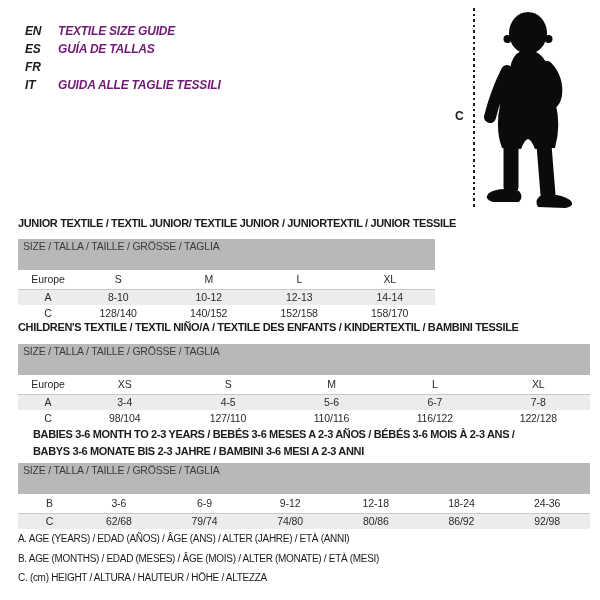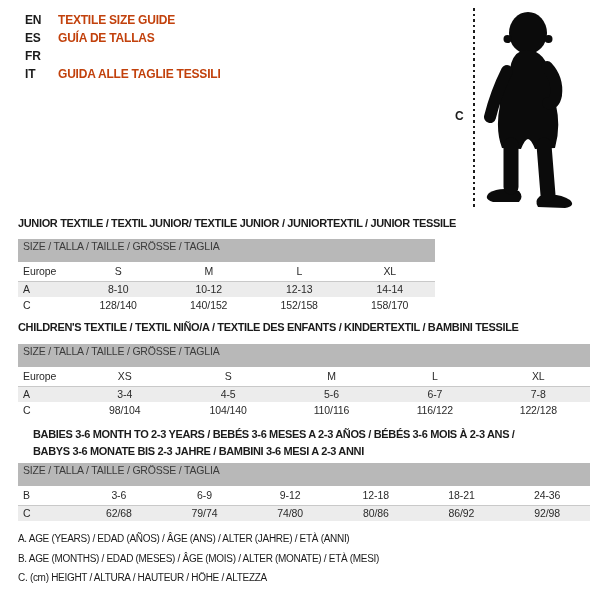--- a/index.html
+++ b/index.html
@@ -3,47 +3,47 @@
 <meta charset="utf-8">
 <style>
   * { margin:0; padding:0; box-sizing:border-box; }
   html,body { width:600px; height:600px; background:#ffffff; overflow:hidden;
               font-family:"Liberation Sans", sans-serif; }
   .abs { position:absolute; }
 
   
   .lang-row { display:flex; height:18px; align-items:center; }
   .lang-code { width:33px; font-weight:bold; font-size:12px; color:#1b1b1b; letter-spacing:-0.2px; }
-  .lang-label { font-weight:bold; font-size:12px; color:#c2410c; letter-spacing:-0.2px; white-space:nowrap; }
+  .lang-label { font-weight:bold; font-size:12px; color:#701a75; letter-spacing:-0.2px; white-space:nowrap; }
 
   
   .measure-line { width:2px; background:repeating-linear-gradient(to bottom,
                   #1c1c1c 0px, #1c1c1c 2.6px, transparent 2.6px, transparent 5.6px); }
   .measure-label { font-weight:bold; font-size:12px; color:#1b1b1b; }
 
   
   .tbl-title { font-weight:bold; font-size:11px; letter-spacing:-0.35px; line-height:16.5px;
                color:#1b1b1b; white-space:nowrap; }
-  .size-bar { height:23px; line-height:15px; background:#b8b8b8; color:#3b3b3b;
+  .size-bar { height:31px; line-height:15px; background:#b8b8b8; color:#3b3b3b;
               font-size:10.5px; letter-spacing:-0.2px; padding-left:5px; white-space:nowrap; }
   table { width:100%; border-collapse:collapse; table-layout:fixed; }
   td { font-size:10.5px; color:#2a2a2a; text-align:center; height:16px; padding:0;
        letter-spacing:-0.1px; white-space:nowrap; }
-  td.label-cell { text-align:left; padding-left:5px; }
+  td.label-cell { text-align:center; padding-left:5px; }
   tr:first-child td { height:19px; border-bottom:1px solid #c9c9c9; }
   tr:nth-child(2) { background:#ececec; }
 
   
   .legend-line { font-weight:normal; font-size:10px; letter-spacing:-0.3px; line-height:19.5px;
                  color:#1b1b1b; white-space:nowrap; }
 </style>
 </head>
 <body>
 
-<div class="abs" style="left:25px; top:11px;">
+<div class="abs" style="left:25px; top:22px;font-style:italic;">
   <div class="lang-row">
     <span class="lang-code">EN</span>
     <span class="lang-label">TEXTILE SIZE GUIDE</span>
   </div>
   <div class="lang-row">
     <span class="lang-code">ES</span>
     <span class="lang-label">GUÍA DE TALLAS</span>
   </div>
   <div class="lang-row">
     <span class="lang-code">FR</span>
@@ -132,21 +132,21 @@
           <td class="label-cell">A</td>
           <td class="value-cell">3-4</td>
           <td class="value-cell">4-5</td>
           <td class="value-cell">5-6</td>
           <td class="value-cell">6-7</td>
           <td class="value-cell">7-8</td>
         </tr>
         <tr>
           <td class="label-cell">C</td>
           <td class="value-cell">98/104</td>
-          <td class="value-cell">104/140</td>
+          <td class="value-cell">127/110</td>
           <td class="value-cell">110/116</td>
           <td class="value-cell">116/122</td>
           <td class="value-cell">122/128</td>
         </tr>
       </tbody>
     </table>
 </div>
 
 <div class="abs tbl-title" style="left:33px; top:426px;">
     <div>BABIES 3-6 MONTH TO 2-3 YEARS / BEBÉS 3-6 MESES A 2-3 AÑOS / BÉBÉS 3-6 MOIS À 2-3 ANS /</div>
@@ -158,21 +158,21 @@
       <colgroup>
         <col style="width: 58px;">
       </colgroup>
       <tbody>
         <tr>
           <td class="label-cell">B</td>
           <td class="value-cell">3-6</td>
           <td class="value-cell">6-9</td>
           <td class="value-cell">9-12</td>
           <td class="value-cell">12-18</td>
-          <td class="value-cell">18-21</td>
+          <td class="value-cell">18-24</td>
           <td class="value-cell">24-36</td>
         </tr>
         <tr>
           <td class="label-cell">C</td>
           <td class="value-cell">62/68</td>
           <td class="value-cell">79/74</td>
           <td class="value-cell">74/80</td>
           <td class="value-cell">80/86</td>
           <td class="value-cell">86/92</td>
           <td class="value-cell">92/98</td>

